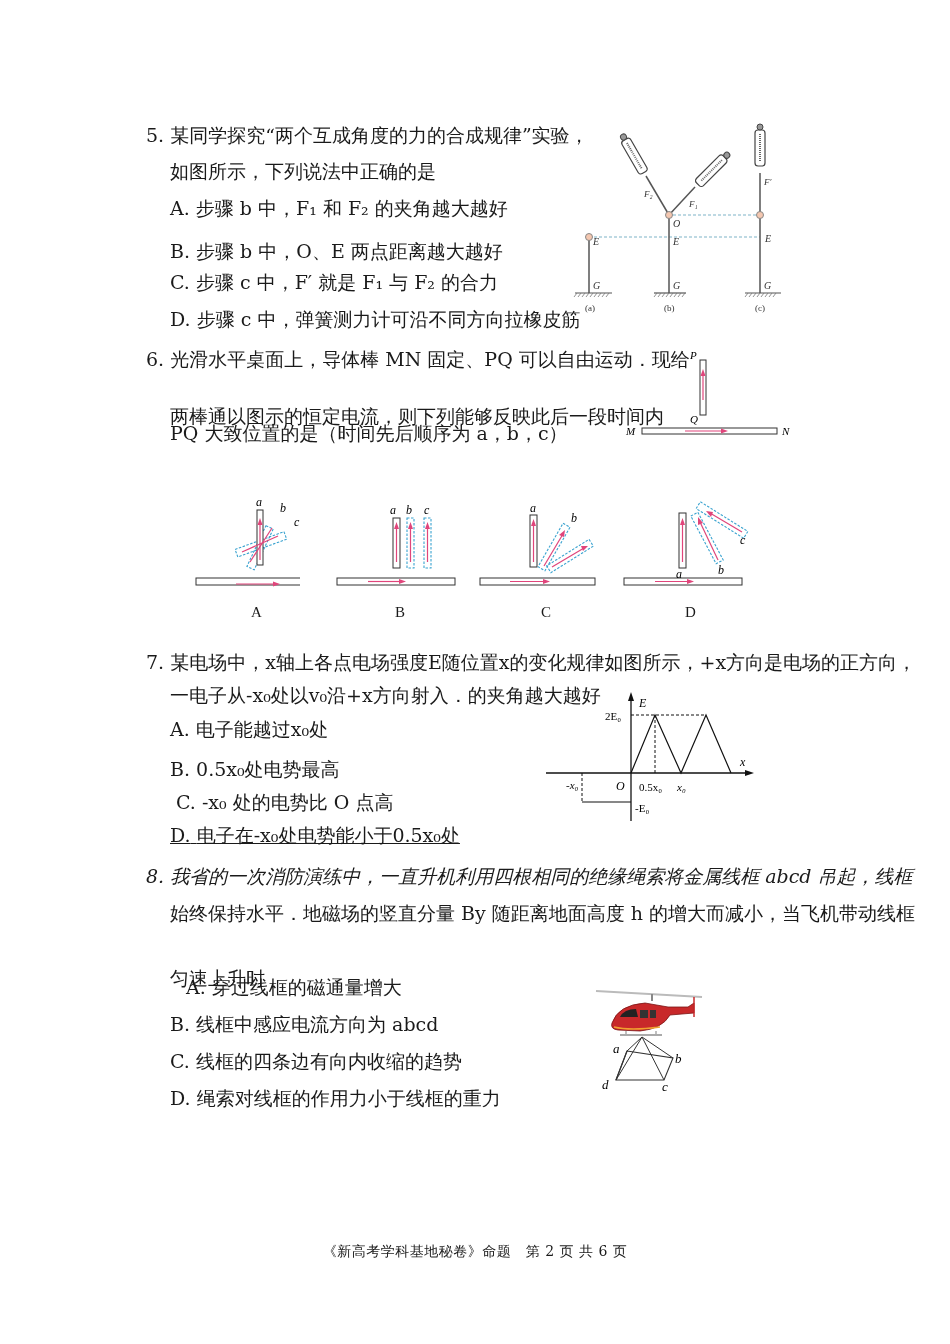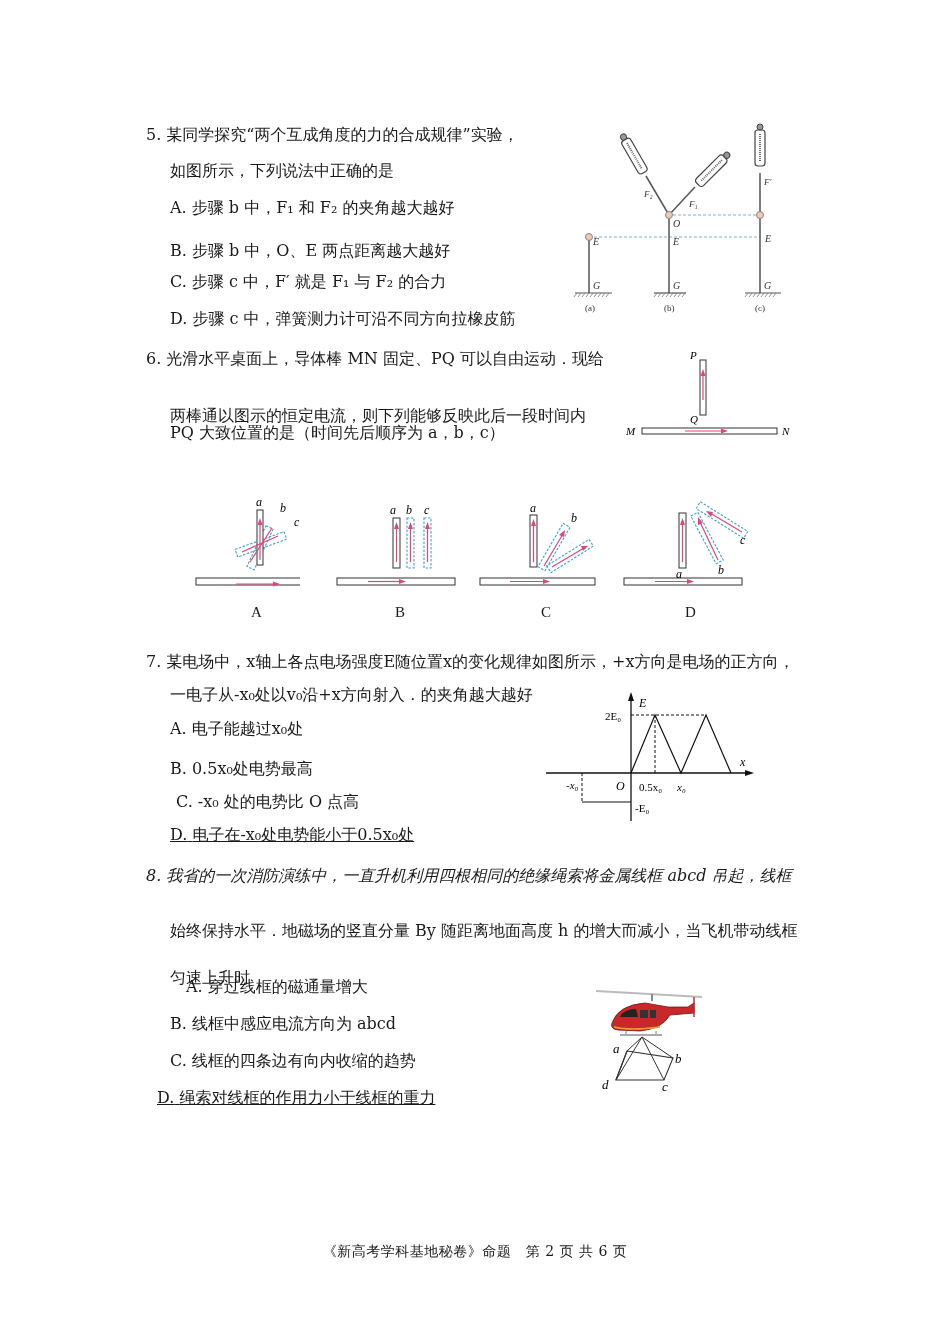--- a/index.html
+++ b/index.html
@@ -2,21 +2,21 @@
 <html><head>
 <meta charset="utf-8">
 <style>
   html, body { margin: 0; padding: 0; background: #ffffff; }
   body {
     width: 950px; height: 1344px; position: relative; overflow: hidden;
     font-family: "DejaVu Serif", "Liberation Serif", serif;
     color: #1a1a1a;
   }
   .line {
-    position: absolute; font-size: 16px; line-height: 20px; white-space: nowrap;
+    position: absolute; font-size: 19px; line-height: 20px; white-space: nowrap;
   }
   .fig { position: absolute; }
   .opt-label {
     position: absolute; font-size: 15px; font-family: "Liberation Serif", serif;
   }
   .footer {
     position: absolute; top: 1243px; left: 0; width: 950px; text-align: center;
     font-size: 14px; letter-spacing: 0.5px;
   }
   svg text { font-family: "Liberation Serif", serif; }
@@ -263,32 +263,32 @@
   <text x="95" y="127" font-size="11">-E₀</text>
   <text x="26" y="104" font-size="11" font-style="italic">-x₀</text>
   <text x="76" y="105" font-size="12" font-style="italic">O</text>
   <text x="99" y="106" font-size="11">0.5x₀</text>
   <text x="137" y="106" font-size="11" font-style="italic">x₀</text>
 </svg>
 
 <div class="line" style="top:866px;left:146px;font-style:italic;">
   <span>8.</span>&nbsp;<span>我省的一次消防演练中，一直升机利用四根相同的绝缘绳索将金属线框 abcd 吊起，线框</span>
 </div>
-<div class="line" style="top:903px;left:170px;margin-top:18px;">始终保持水平．地磁场的竖直分量 By 随距离地面高度 h 的增大而减小，当飞机带动线框</div>
+<div class="line" style="top:903px;left:170px;">始终保持水平．地磁场的竖直分量 By 随距离地面高度 h 的增大而减小，当飞机带动线框</div>
 <div class="line" style="top:968px;left:170px;">匀速上升时</div>
 <div class="line" style="top:977px;left:186px;">
   <span>A.</span>&nbsp;<span>穿过线框的磁通量增大</span>
 </div>
 <div class="line" style="top:1014px;left:170px;">
   <span>B.</span>&nbsp;<span>线框中感应电流方向为 abcd</span>
 </div>
 <div class="line" style="top:1051px;left:170px;">
   <span>C.</span>&nbsp;<span>线框的四条边有向内收缩的趋势</span>
 </div>
-<div class="line" style="top:1088px;left:157px;text-decoration:underline;">
+<div class="line" style="top:1088px;left:170px;">
   <span>D.</span>&nbsp;<span>绳索对线框的作用力小于线框的重力</span>
 </div>
 
 <svg class="fig" style="left:590px;top:985px;" width="115" height="110" viewBox="0 0 115 110">
 
   <line x1="6" y1="6" x2="112" y2="12" stroke="#bbb" stroke-width="2"></line>
   <line x1="62" y1="9" x2="62" y2="16" stroke="#888" stroke-width="2"></line>
 
   <path d="M22,38 Q28,20 55,18 L78,22 L98,22 L104,18 L104,28 L80,30 Q72,44 50,46 L28,45 Q20,44 22,38 Z" fill="#c8282a" stroke="#7a1414" stroke-width="0.8"></path>
   <path d="M30,32 Q34,24 46,24 L48,32 Z" fill="#222"></path>

